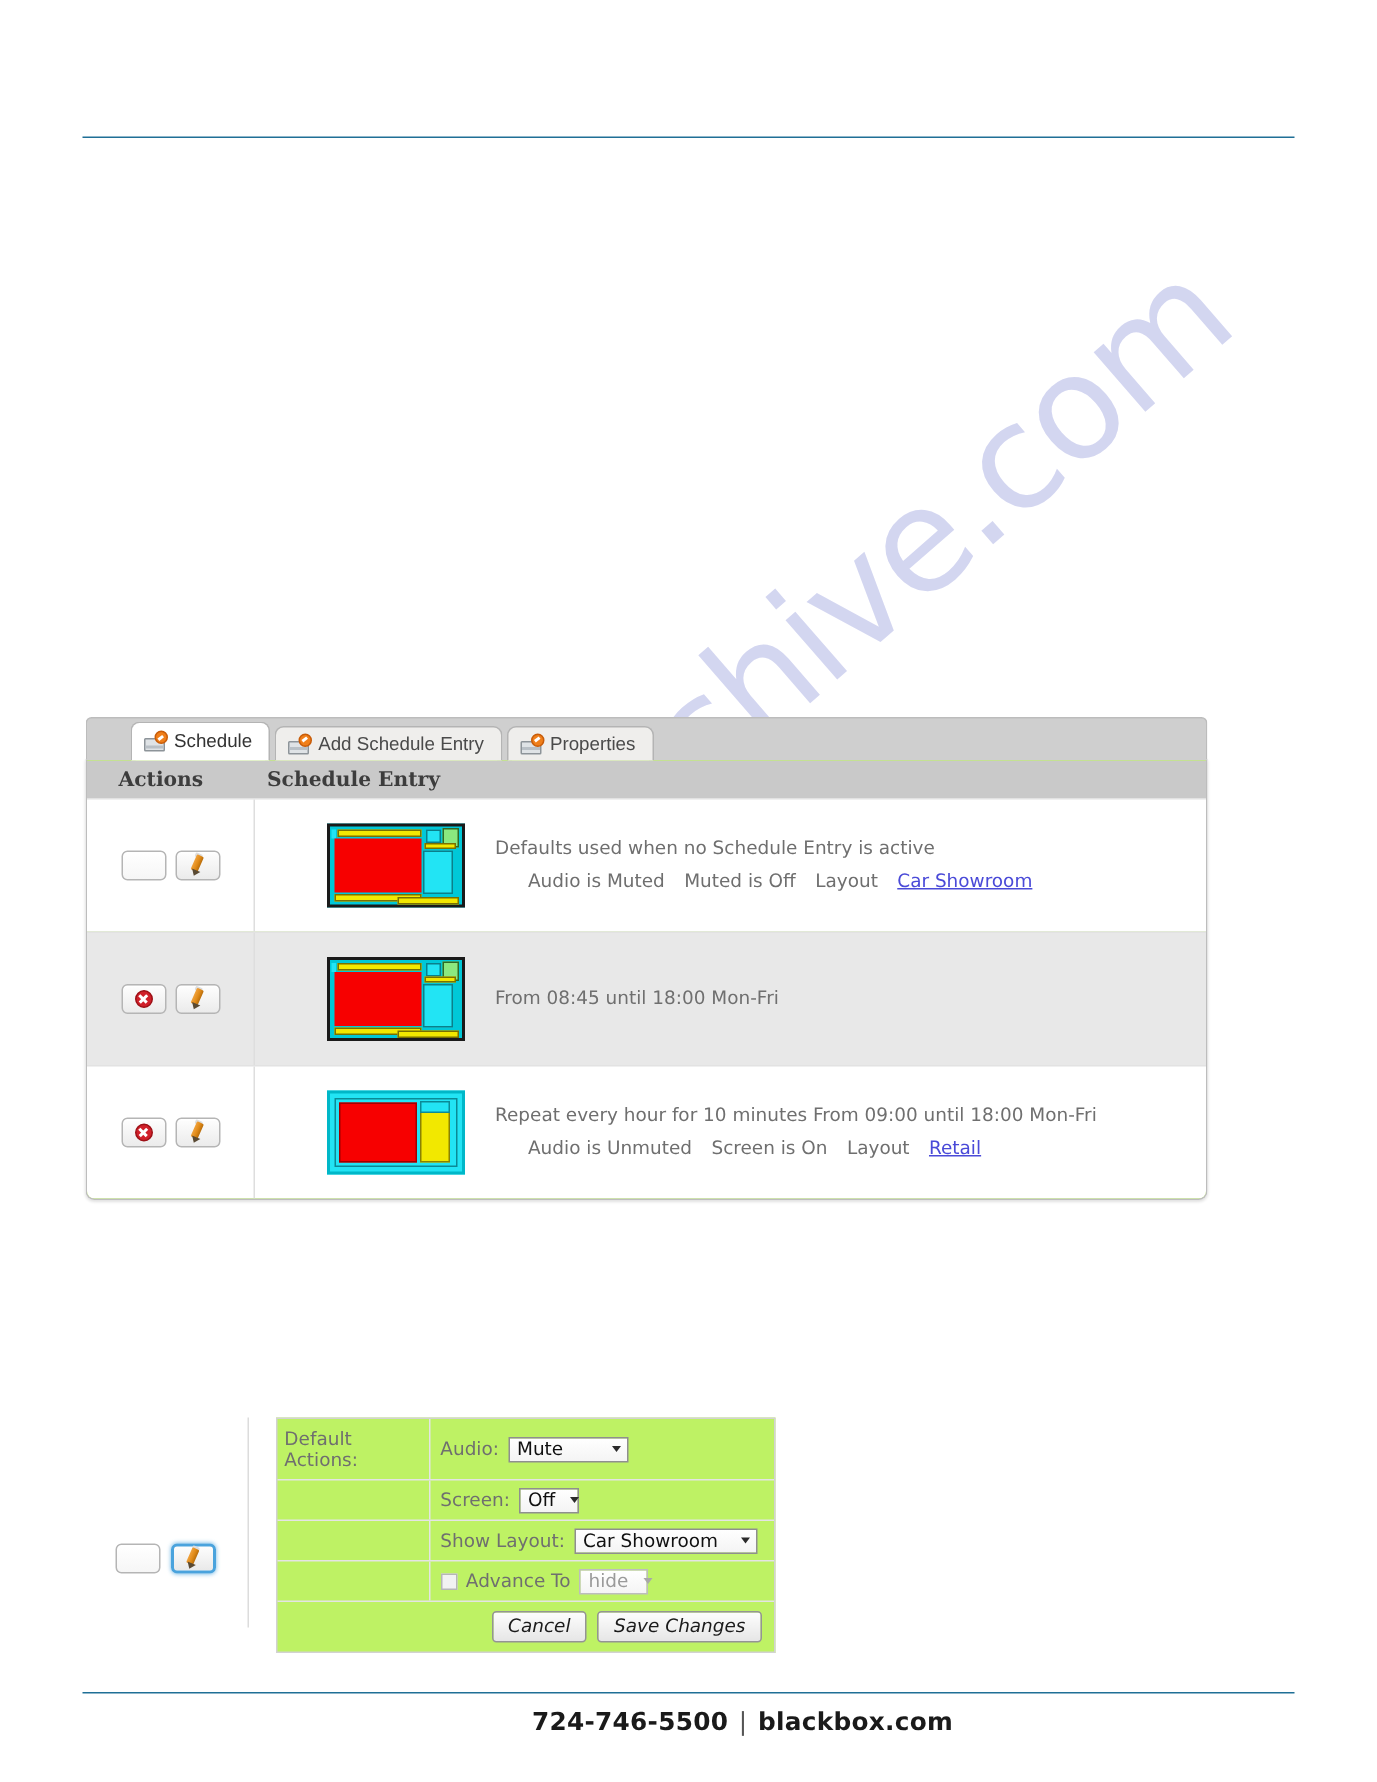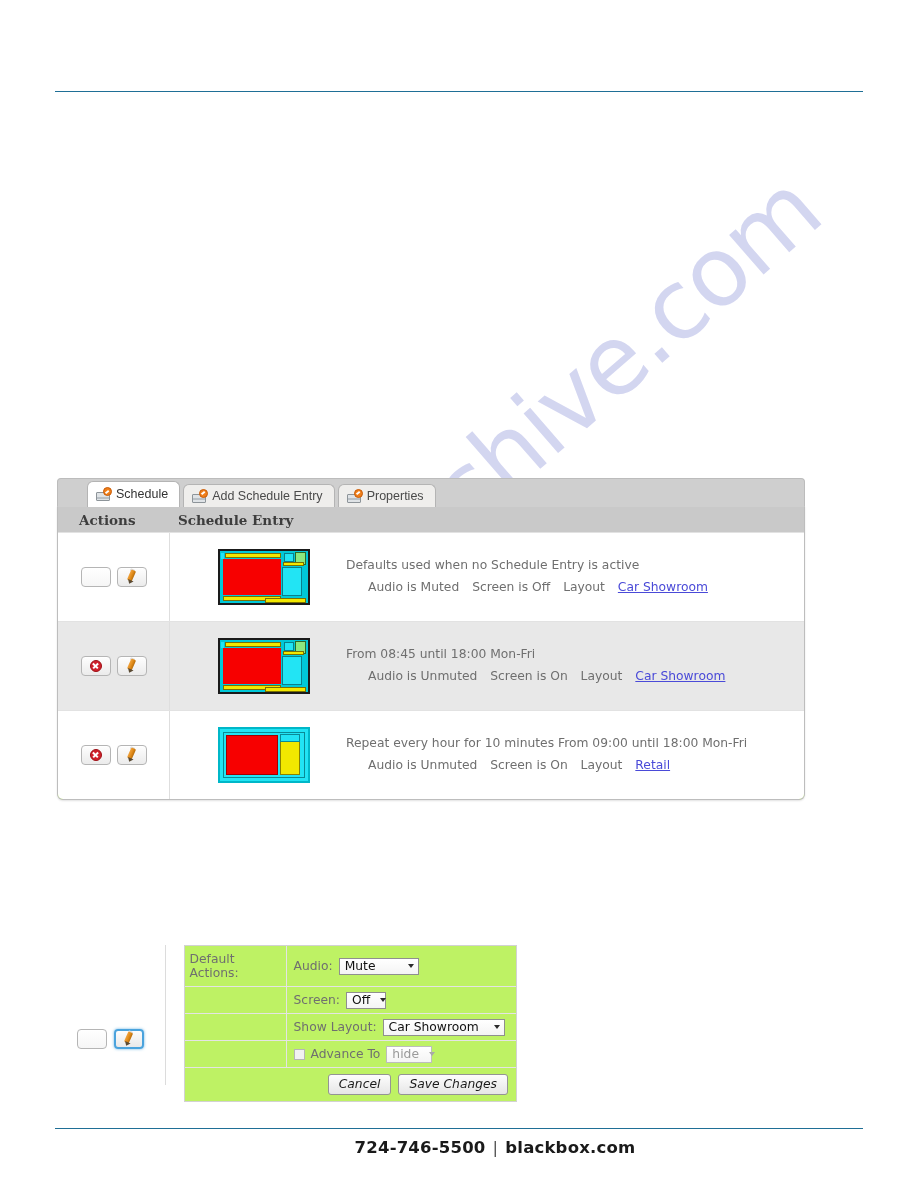--- a/index.html
+++ b/index.html
@@ -203,21 +203,21 @@
     justify-content: center;
     gap: 6px;
     box-sizing: border-box;
   }
   .cell-entry {
     flex: 1;
     display: flex;
     align-items: center;
     padding: 10px 10px 10px 48px;
     box-sizing: border-box;
-    gap: 36px;
+    gap: 20px;
   }
 
   
   .abtn {
     width: 30px; height: 20px;
     border: 1px solid #b5b5b5;
     border-radius: 4px;
     background: linear-gradient(#fefefe, #ebebeb);
     box-shadow: inset 0 1px 0 #fff;
     display: flex;
@@ -599,21 +599,21 @@
           <span class="sq-green"></span>
           <span class="strip-y"></span>
           <span class="sidecyan"></span>
           <span class="botbar"></span>
           <span class="botbar2"></span>
         </div>
         <div class="entry-text">
           <span class="entry-line1">Defaults used when no Schedule Entry is active</span>
           <span class="entry-line2">
             <span>Audio is Muted</span>
-            <span>Screen is Off</span>
+            <span>Muted is Off</span>
             <span>Layout</span>
             <a class="lnk" href="#">Car Showroom</a>
           </span>
         </div>
       </div>
     </div>
 
     <div class="row alt">
       <div class="cell-actions">
         <div class="abtn">
@@ -634,26 +634,20 @@
           <span class="main"></span>
           <span class="sq-cyan"></span>
           <span class="sq-green"></span>
           <span class="strip-y"></span>
           <span class="sidecyan"></span>
           <span class="botbar"></span>
           <span class="botbar2"></span>
         </div>
         <div class="entry-text">
           <span class="entry-line1">From 08:45 until 18:00 Mon-Fri</span>
-          <span class="entry-line2">
-            <span>Audio is Unmuted</span>
-            <span>Screen is On</span>
-            <span>Layout</span>
-            <a class="lnk" href="#">Car Showroom</a>
-          </span>
         </div>
       </div>
     </div>
 
     <div class="row">
       <div class="cell-actions">
         <div class="abtn">
           <span class="ico-del"></span>
         </div>
         <div class="abtn">

